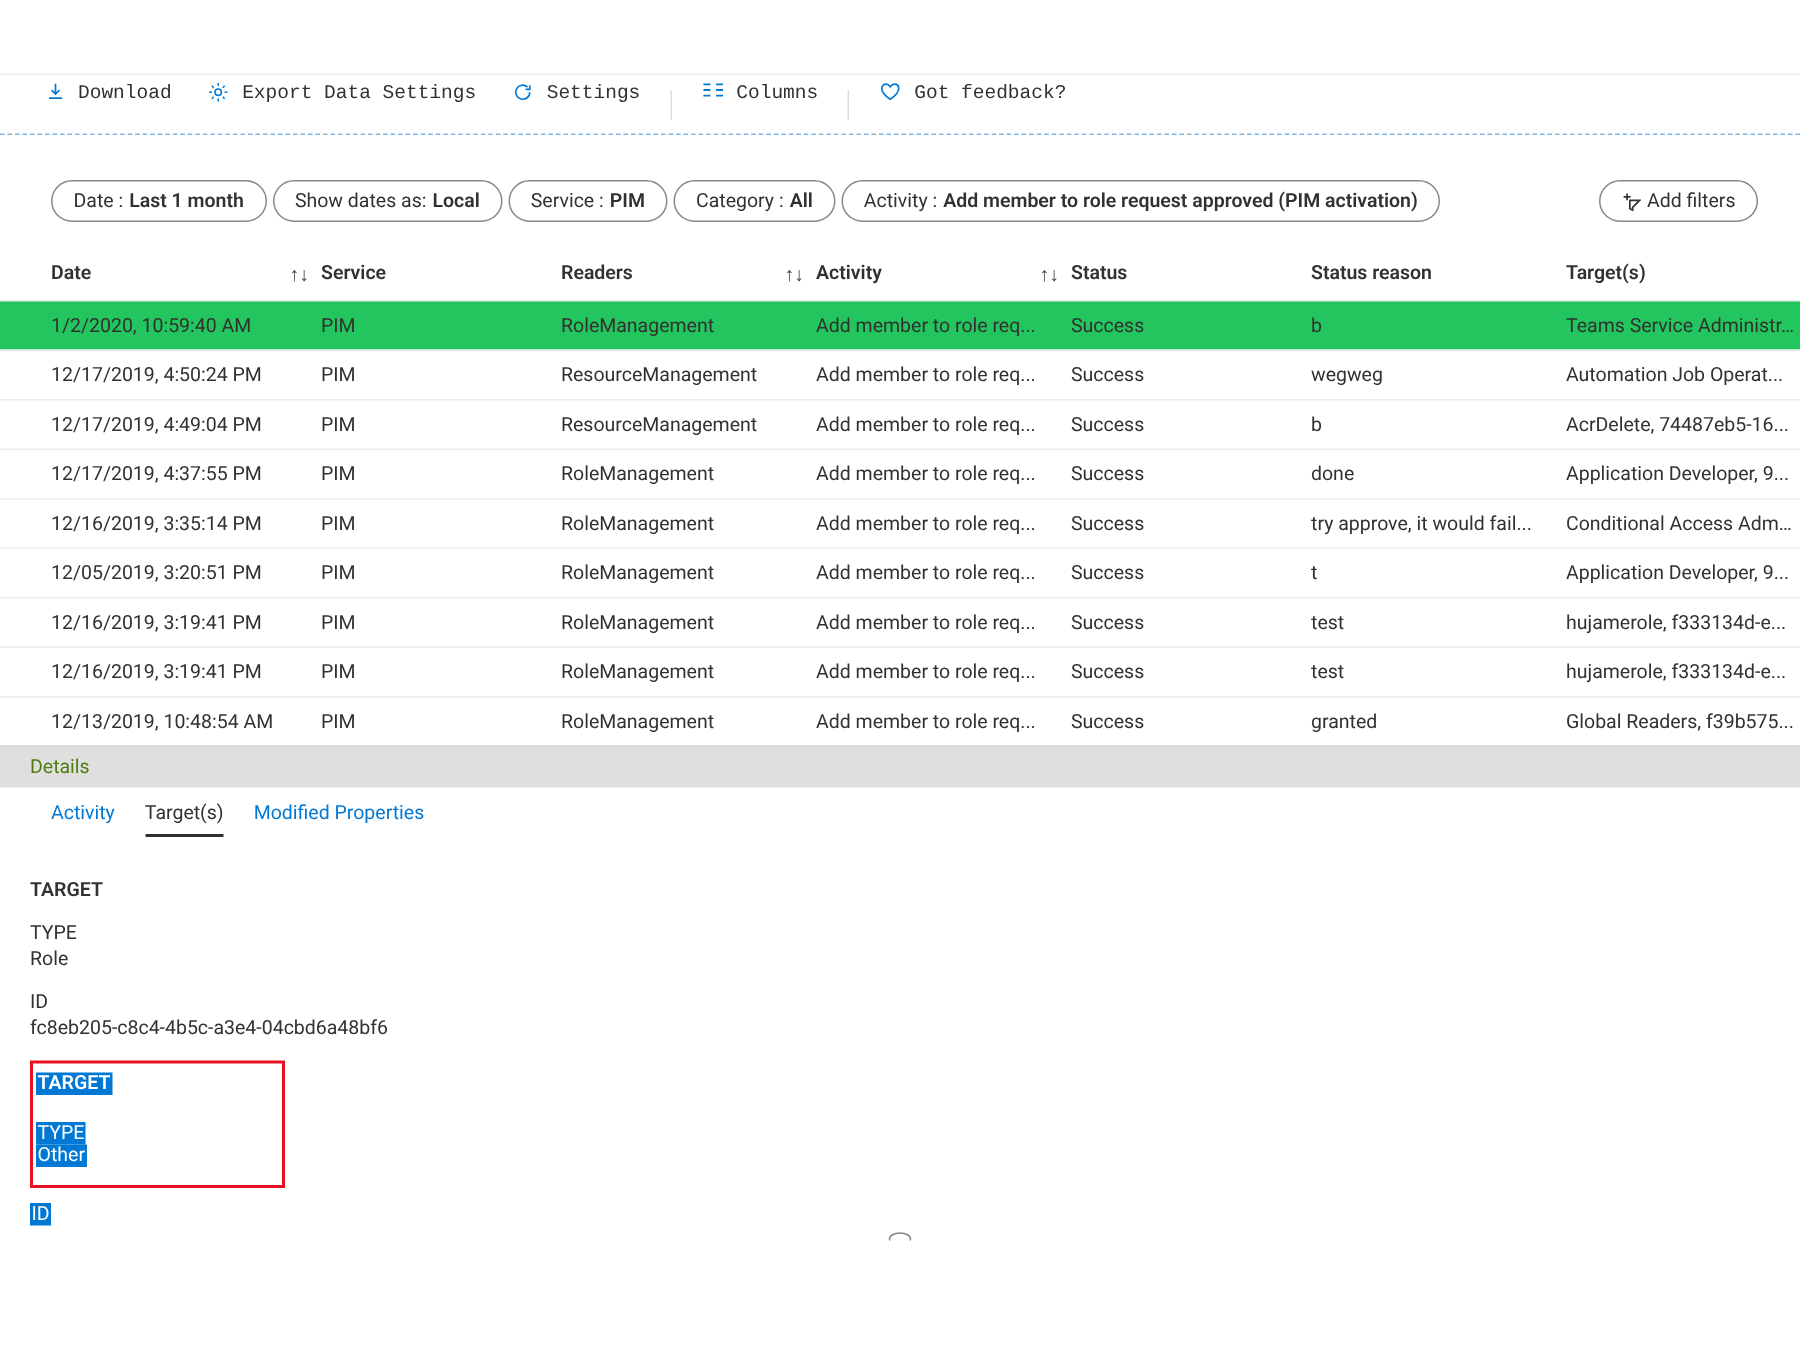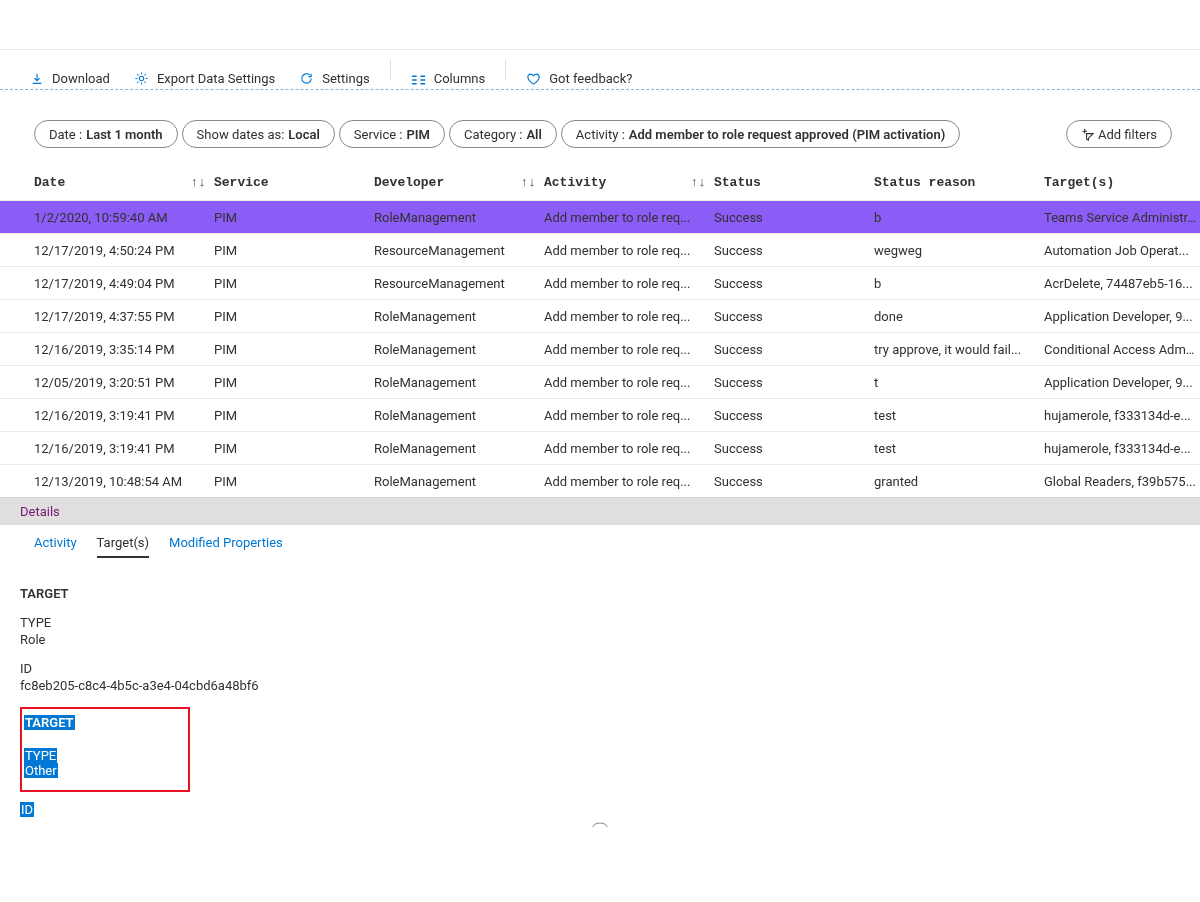--- a/index.html
+++ b/index.html
@@ -18,26 +18,27 @@
   .toolbar {
     display: flex;
     align-items: center;
     height: 40px;
     padding: 0 20px;
     gap: 4px;
     border-bottom: 1px dashed #7fb8e8;
   }
   .toolbar-btn {
     display: inline-flex;
-    align-items: flex-end;
+    align-items: flex-start;
     gap: 8px;
     padding: 0 10px;
     height: 32px;
     cursor: pointer;
     color: #323130;
+    font-family: Liberation Mono, monospace;
   }
   .toolbar-sep {
     width: 1px;
     height: 20px;
     background: #ddd;
     margin: 0 6px;
   }
   .icon { display: inline-flex; align-items: center; justify-content: center; }
   .icon svg { display: block; }
   .filter-bar {
@@ -64,31 +65,31 @@
     display: grid;
     grid-template-columns: 180px 160px 170px 170px 160px 170px 160px;
     align-items: center;
     padding-left: 34px;
   }
   .thead {
     font-weight: 600;
     height: 36px;
     border-top: 1px solid #fff;
   }
-  .th { display: flex; align-items: center; gap: 6px; padding-right: 8px; cursor: pointer; font-family: Liberation Mono, monospace;}
+  .th { display: flex; align-items: center; gap: 6px; padding-right: 8px; cursor: pointer;}
   .sort { color:#444;}
   .trow {
     height: 33px;
     border-top: 1px solid #edebe9;
   }
-  .trow.sel { background: #8b5cf6; }
+  .trow.sel { background: #22c55e; }
   .cell { overflow: hidden; text-overflow: ellipsis; white-space: nowrap; padding-right: 8px; }
   .details-hdr {
     background: #e1dfdd;
-    color: #701a75;
+    color: #4d7c0f;
     padding: 6px 20px;
     font-size: 13px;
     border-top: 1px solid #d6d6d6;
   }
   .tabs {
     display: flex;
     gap: 20px;
     padding: 6px 34px 0 34px;
   }
   .tab { padding: 4px 0 6px 0; cursor: pointer; color: #0078d4;}
@@ -192,21 +193,21 @@
 <div class="table">
   <div class="thead">
     <div class="th">
       <span>Date</span>
       <span class="sort" style="margin-left:auto;">↑↓</span>
     </div>
     <div class="th">
       <span>Service</span>
     </div>
     <div class="th">
-      <span>Developer</span>
+      <span>Readers</span>
       <span class="sort" style="margin-left:auto;">↑↓</span>
     </div>
     <div class="th">
       <span>Activity</span>
       <span class="sort" style="margin-left:auto;">↑↓</span>
     </div>
     <div class="th">
       <span>Status</span>
     </div>
     <div class="th">

